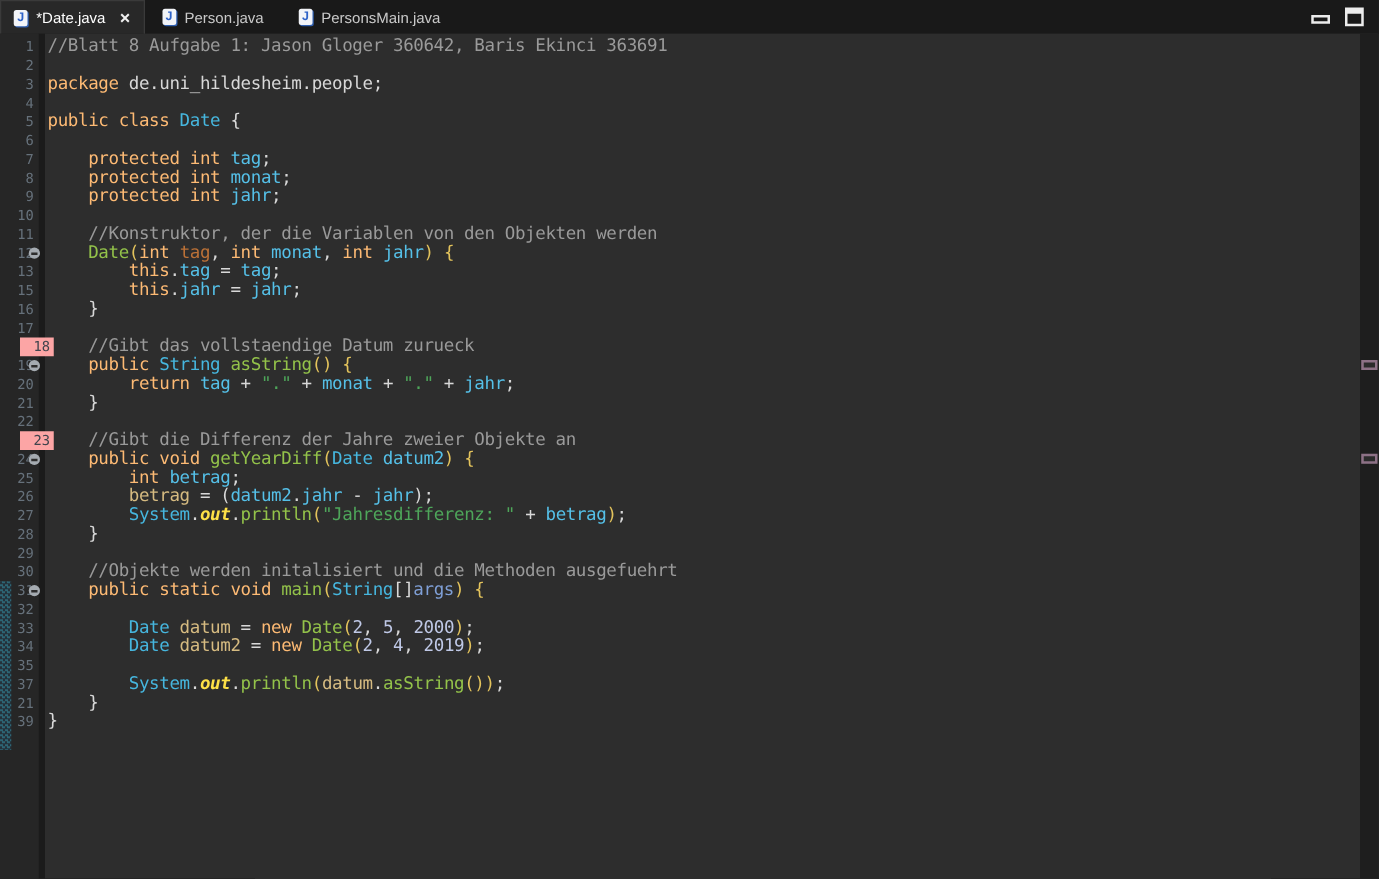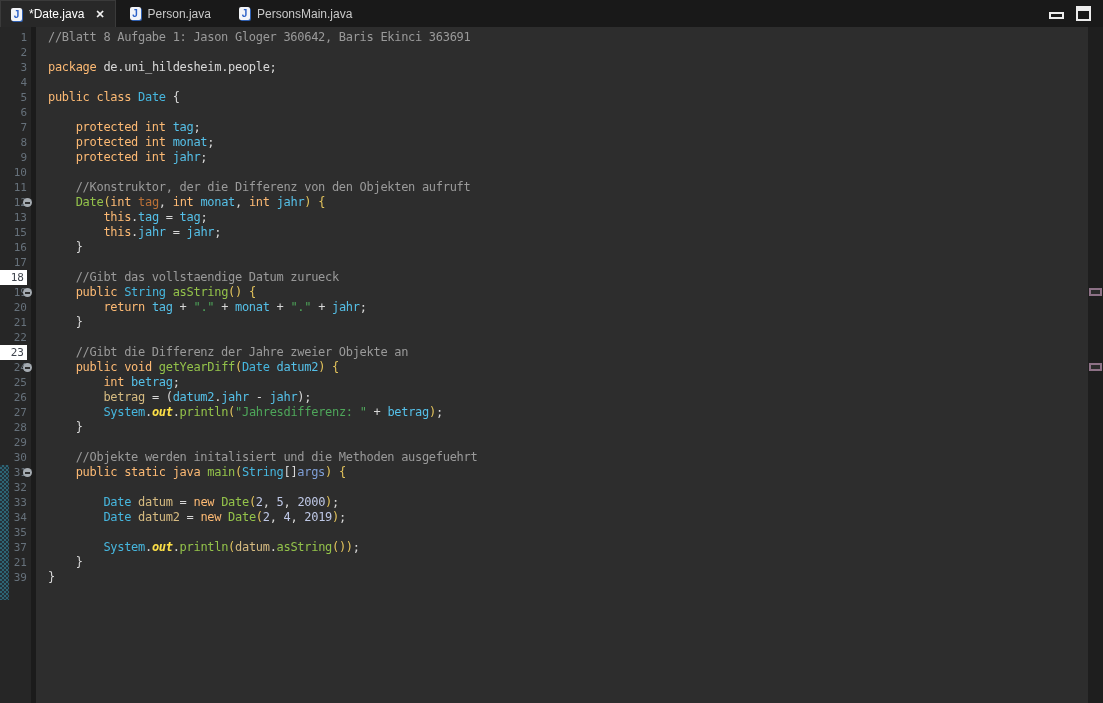--- a/index.html
+++ b/index.html
@@ -23,26 +23,26 @@
   .gut-bg{position:absolute;left:0;top:0;bottom:0;width:31px;background:#262626;}
   .gut-sep{position:absolute;left:31px;top:0;bottom:0;width:5px;background:#1b1b1b;}
   .rstrip{position:absolute;right:0;top:0;bottom:0;width:15px;background:#1e1e1e;z-index:5;}
   .rmarker{position:absolute;left:1px;width:9px;height:4px;border:2px solid #8d7186;background:#2b2b2b;}
   .hatch{position:absolute;left:0;width:9px;z-index:2;
          background:repeating-conic-gradient(#2d6574 0% 25%,#24313a 0% 50%);background-size:4px 4px;}
   #lines{position:absolute;top:3px;left:0;right:0;}
   .line{position:relative;height:15px;}
   .num{position:absolute;left:0;top:0;width:27px;height:15px;text-align:right;
        font-family:"DejaVu Sans Mono",monospace;font-size:11px;line-height:15px;color:#66717b;z-index:3;}
-  .num.mauve{background:#ffffff;color:#3f444d;width:24px;padding-right:3px;left:0;}
+  .num.mauve{background:#fca5a5;color:#3f444d;width:24px;padding-right:3px;left:16px;}
   .fold{position:absolute;left:23px;top:3px;width:9px;height:9px;border-radius:50%;
         background:#a5abb1;z-index:4;}
   .fold::after{content:"";position:absolute;left:2px;top:4px;width:5px;height:1.5px;background:#2d2d2d;}
-  .code{position:absolute;left:36px;right:0;top:0;height:15px;padding-left:12px;
-        font-family:"DejaVu Sans Mono",monospace;font-size:12px;line-height:15px;
+  .code{position:absolute;left:36px;right:0;top:0;height:15px;padding-left:2px;
+        font-family:"DejaVu Sans Mono",monospace;font-size:14px;line-height:15px;
         letter-spacing:-0.3px;white-space:pre;color:#d8d8d8;}
   .line.cur .code{background:#373737;}
   
   .tk-k{color:#fdba74}.tk-t{color:#46b6de}.tk-v{color:#55c0e8}.tk-m{color:#93c24a}
   .tk-s{color:#4ea65a}.tk-c{color:#9a9a9a}.tk-w{color:#d8d8d8}.tk-y{color:#e3c35c}
   .tk-kh{color:#d6bb81}.tk-n{color:#bfc8e6}.tk-a{color:#7f9fd6}.tk-p{color:#bb7137}
   .tk-o{color:#fde047;font-weight:bold;font-style:italic}
 </style>
 </head>
 <body>
@@ -109,21 +109,21 @@
         <div class="line">
           <span class="num">9</span>
           <span class="code"><span class="tk-k">    protected int</span><span class="tk-w"> </span><span class="tk-v">jahr</span><span class="tk-w">;</span></span>
         </div>
         <div class="line">
           <span class="num">10</span>
           <span class="code"></span>
         </div>
         <div class="line">
           <span class="num">11</span>
-          <span class="code"><span class="tk-c">    //Konstruktor, der die Differenz von den Objekten aufruft</span></span>
+          <span class="code"><span class="tk-c">    //Konstruktor, der die Variablen von den Objekten werden</span></span>
         </div>
         <div class="line">
           <span class="num">12</span>
           <span class="fold"></span>
           <span class="code"><span class="tk-m">    Date</span><span class="tk-y">(</span><span class="tk-k">int</span><span class="tk-w"> </span><span class="tk-p">tag</span><span class="tk-w">, </span><span class="tk-k">int</span><span class="tk-w"> </span><span class="tk-v">monat</span><span class="tk-w">, </span><span class="tk-k">int</span><span class="tk-w"> </span><span class="tk-v">jahr</span><span class="tk-y">)</span><span class="tk-w"> </span><span class="tk-y">{</span></span>
         </div>
         <div class="line">
           <span class="num">13</span>
           <span class="code"><span class="tk-k">        this</span><span class="tk-w">.</span><span class="tk-v">tag</span><span class="tk-w"> = </span><span class="tk-v">tag</span><span class="tk-w">;</span></span>
         </div>
@@ -189,21 +189,21 @@
           <span class="num">29</span>
           <span class="code"></span>
         </div>
         <div class="line">
           <span class="num">30</span>
           <span class="code"><span class="tk-c">    //Objekte werden initalisiert und die Methoden ausgefuehrt</span></span>
         </div>
         <div class="line">
           <span class="num">31</span>
           <span class="fold"></span>
-          <span class="code"><span class="tk-k">    public static java</span><span class="tk-w"> </span><span class="tk-m">main</span><span class="tk-y">(</span><span class="tk-t">String</span><span class="tk-w">[]</span><span class="tk-a">args</span><span class="tk-y">)</span><span class="tk-w"> </span><span class="tk-y">{</span></span>
+          <span class="code"><span class="tk-k">    public static void</span><span class="tk-w"> </span><span class="tk-m">main</span><span class="tk-y">(</span><span class="tk-t">String</span><span class="tk-w">[]</span><span class="tk-a">args</span><span class="tk-y">)</span><span class="tk-w"> </span><span class="tk-y">{</span></span>
         </div>
         <div class="line">
           <span class="num">32</span>
           <span class="code"></span>
         </div>
         <div class="line">
           <span class="num">33</span>
           <span class="code"><span class="tk-t">        Date</span><span class="tk-w"> </span><span class="tk-kh">datum</span><span class="tk-w"> = </span><span class="tk-k">new</span><span class="tk-w"> </span><span class="tk-m">Date</span><span class="tk-y">(</span><span class="tk-n">2</span><span class="tk-w">, </span><span class="tk-n">5</span><span class="tk-w">, </span><span class="tk-n">2000</span><span class="tk-y">)</span><span class="tk-w">;</span></span>
         </div>
         <div class="line">

